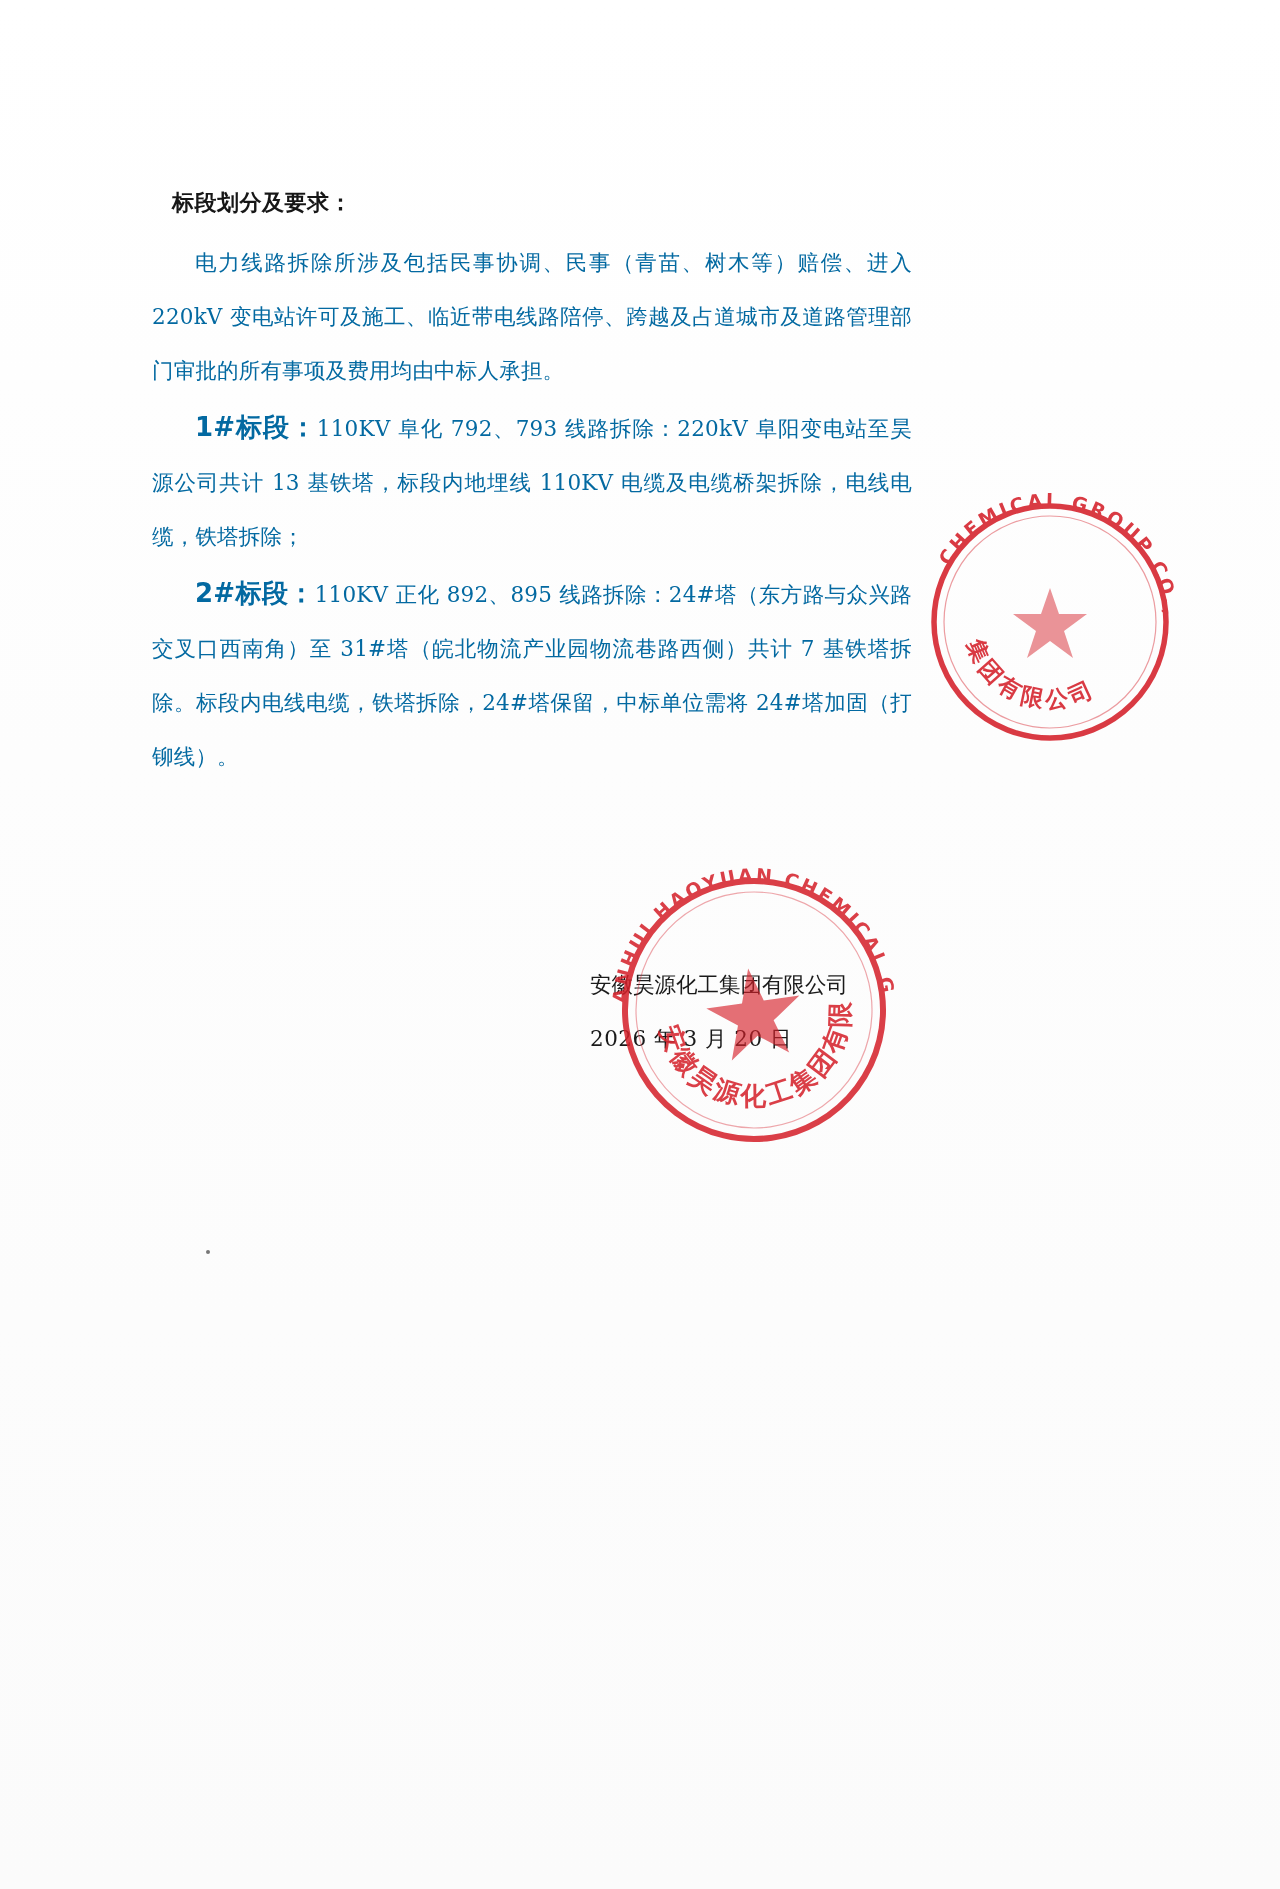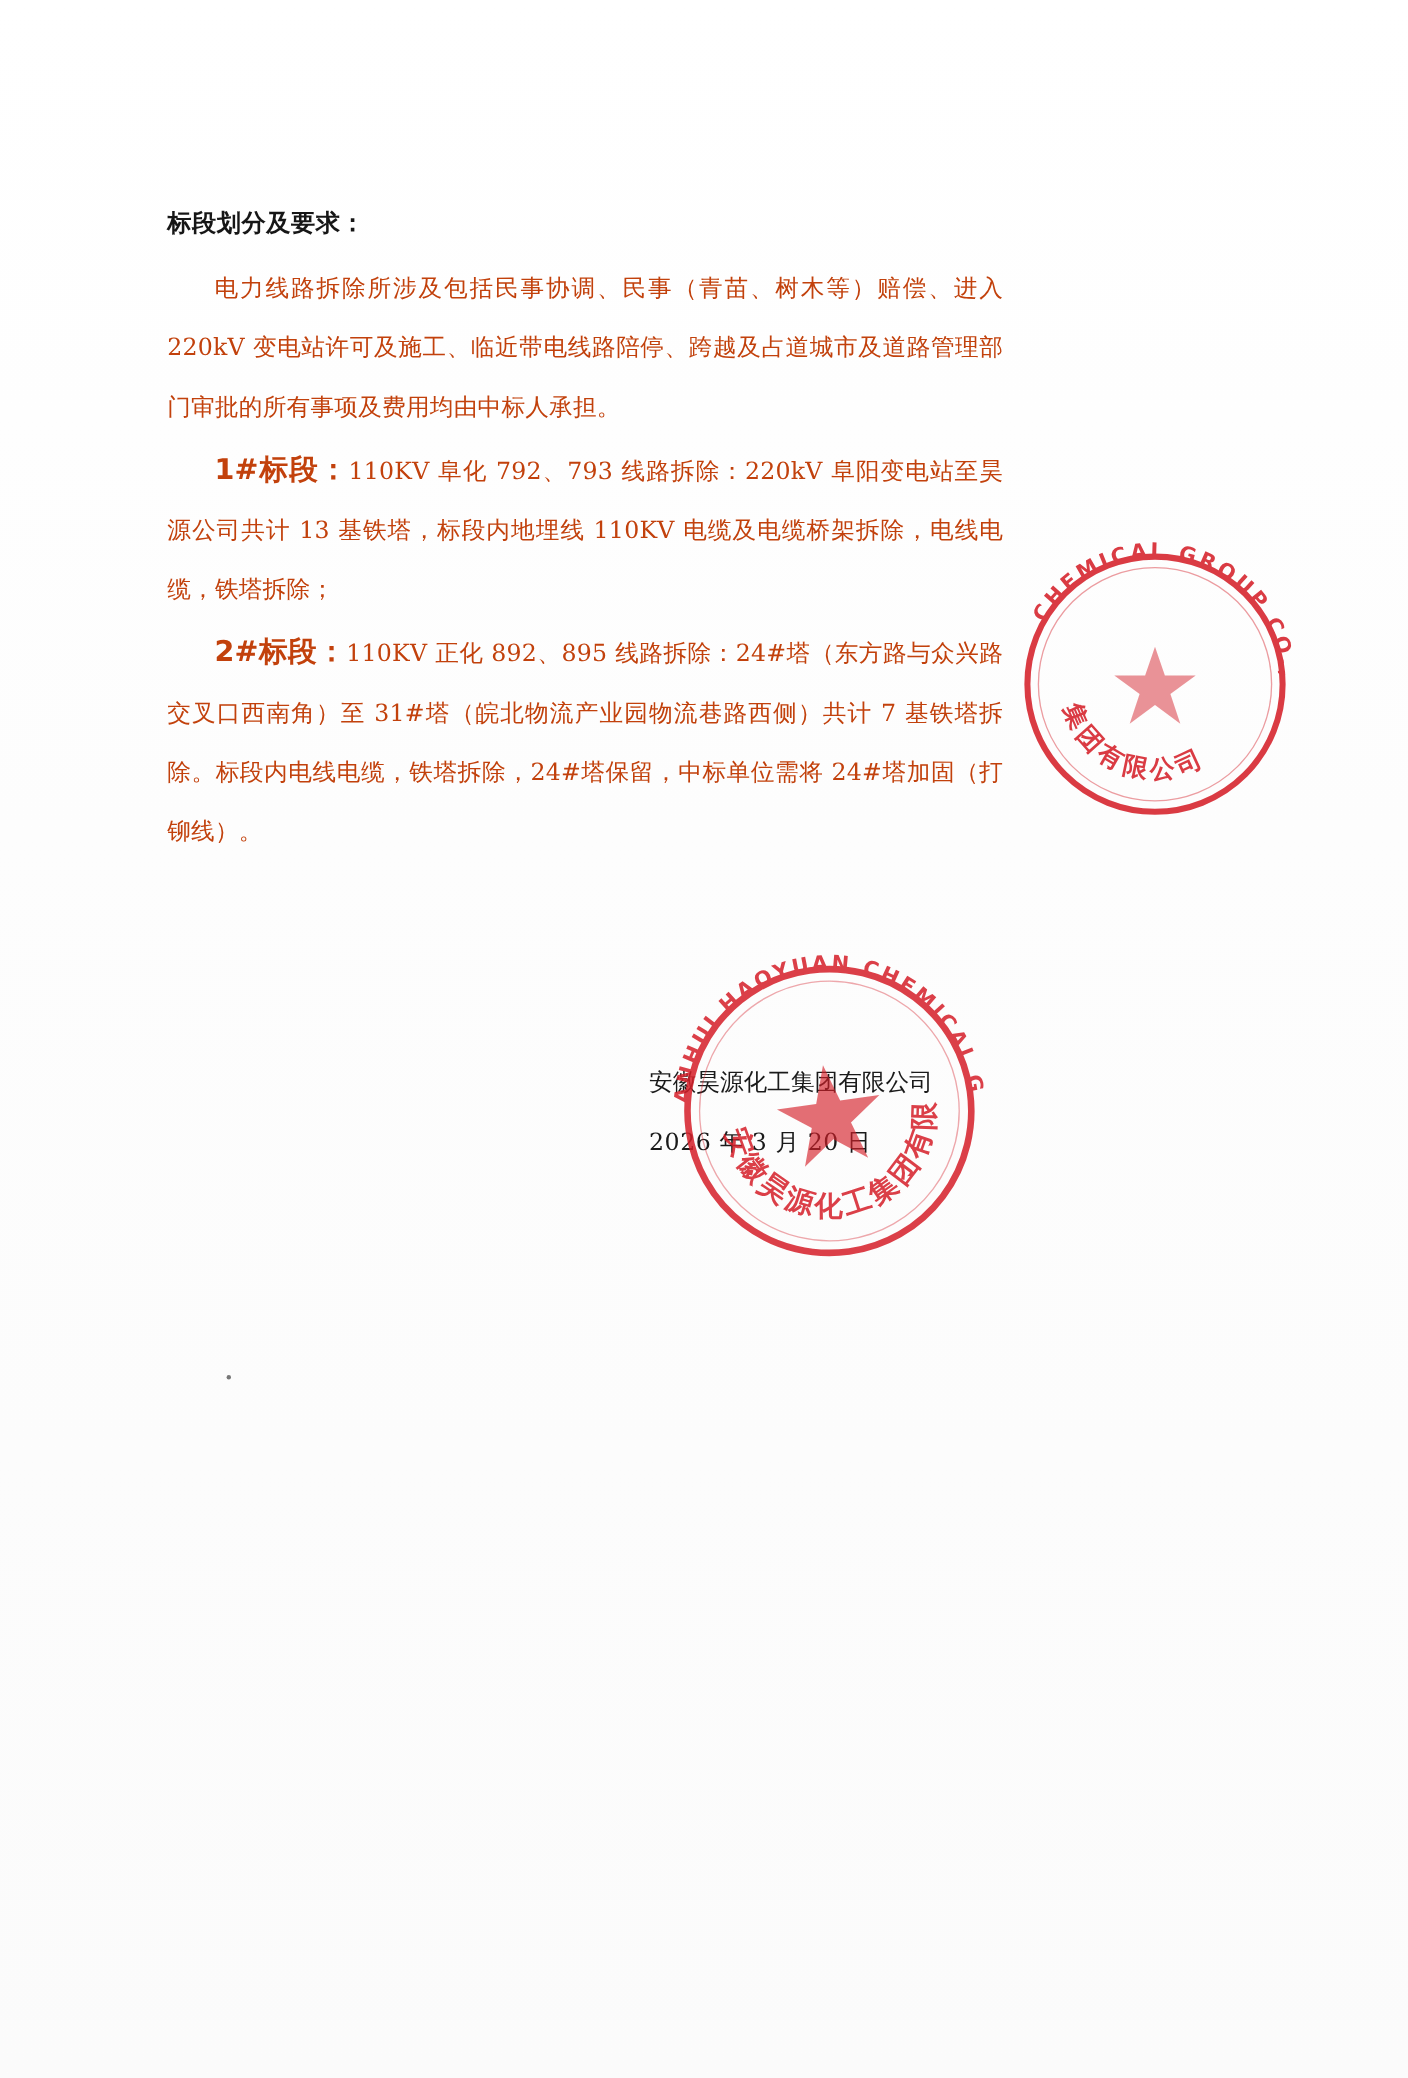--- a/index.html
+++ b/index.html
@@ -36,26 +36,27 @@
     width: 760px;
   }
 
   .heading {
     font-family: "DejaVu Sans", "Liberation Sans", sans-serif;
     font-weight: bold;
     font-size: 22px;
     color: #161616;
     letter-spacing: 0.5px;
     margin-bottom: 18px;
+    margin-left: 20px;
   }
 
   p.para {
     font-size: 21.5px;
     line-height: 54px;
-    color: #c2410c;
+    color: #0369a1;
     margin: 0;
     text-align: justify;
     text-justify: inter-ideograph;
     text-indent: 2em;
     letter-spacing: 0.2px;
   }
 
   p.para + p.para {
     margin-top: 2px;
   }

